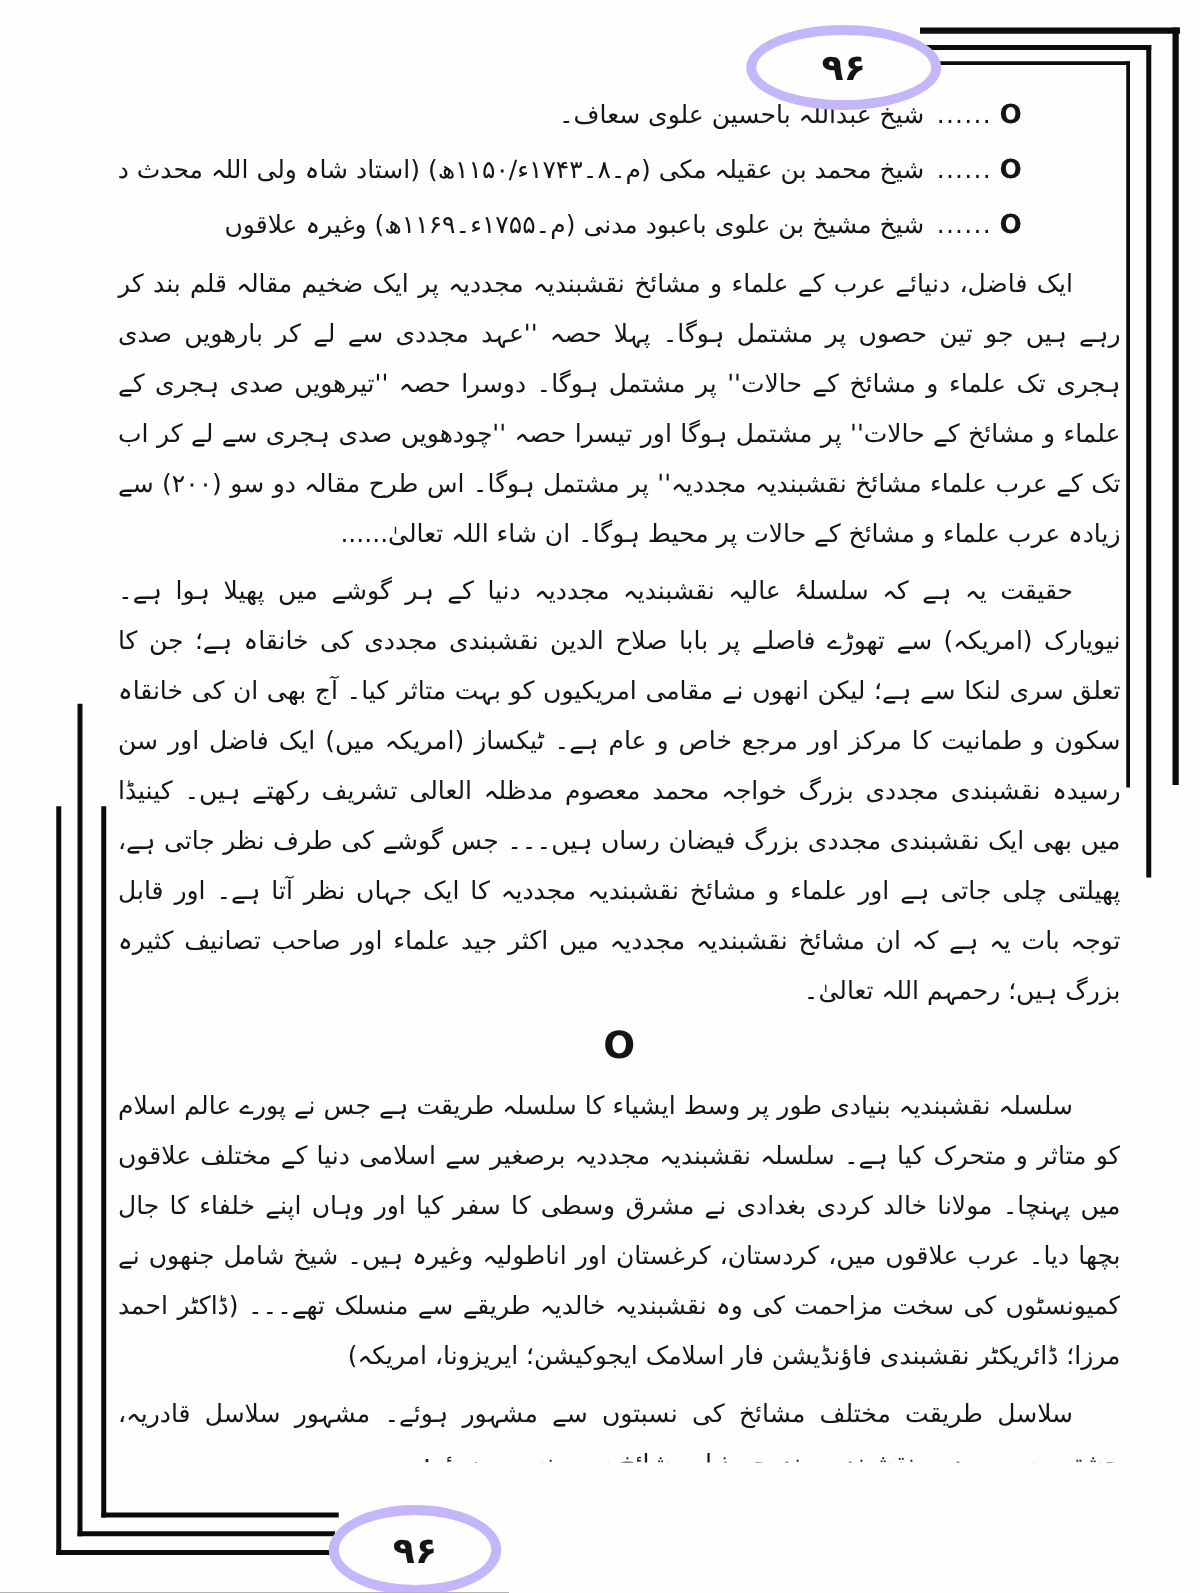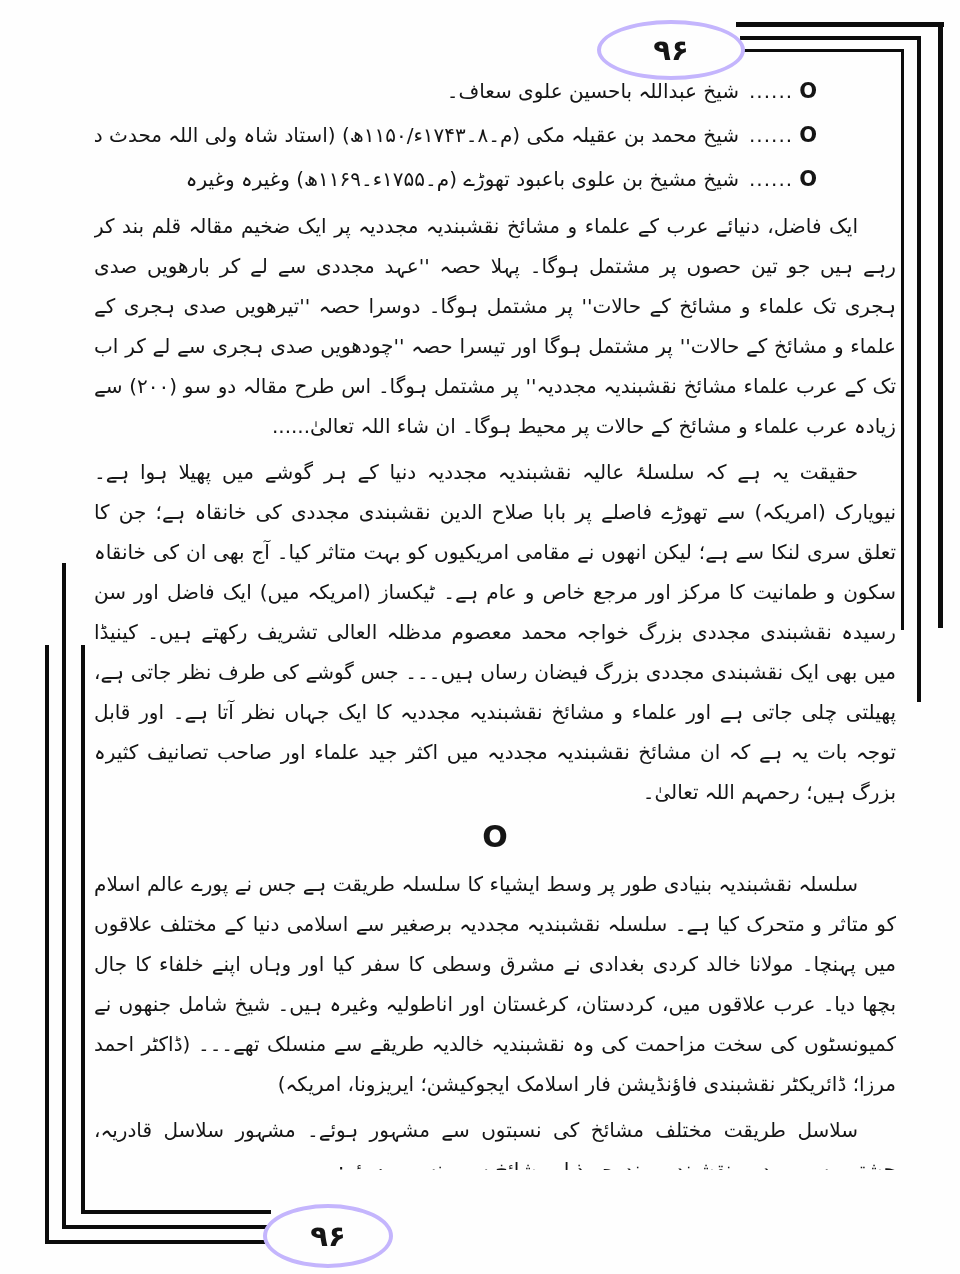--- a/index.html
+++ b/index.html
@@ -25,21 +25,21 @@
   
   .v-left-outer{left:45px;top:645px;width:4px;height:599px;}
   .v-left-mid{left:62px;top:563px;width:4px;height:666px;}
   .v-left-inner{left:81px;top:645px;width:4px;height:569px;}
   .h-bot-1{top:1210px;left:81px;width:190px;height:4px;}
   .h-bot-2{top:1225px;left:62px;width:206px;height:4px;}
   .h-bot-3{top:1240px;left:45px;width:225px;height:4px;}
   
   .oval{
     position:absolute;
-    border:4px solid #c4b5fd;
+    border:8px solid #c4b5fd;
     border-radius:50%;
     background:#fefefe;
     display:flex;align-items:center;justify-content:center;
     font-weight:bold;font-size:29px;letter-spacing:3px;
     z-index:3;
   }
   .oval-top{left:597px;top:20px;width:140px;height:52px;}
   .oval-bottom{left:263px;top:1204px;width:122px;height:56px;}
   
   .text-col{
@@ -97,21 +97,21 @@
 
   <div class="text-col">
 
     <div class="bullet-row">
       <span class="bullet-glyph">O</span><span class="bullet-dots">......</span><span>شیخ عبداللہ باحسین علوی سعاف۔</span>
     </div>
     <div class="bullet-row">
       <span class="bullet-glyph">O</span><span class="bullet-dots">......</span><span>شیخ محمد بن عقیلہ مکی (م۔۸۔۱۷۴۳ء/۱۱۵۰ھ) (استاد شاہ ولی اللہ محدث دہلوی)</span>
     </div>
     <div class="bullet-row">
-      <span class="bullet-glyph">O</span><span class="bullet-dots">......</span><span>شیخ مشیخ بن علوی باعبود تھوڑے (م۔۱۷۵۵ء۔۱۱۶۹ھ) وغیرہ وغیرہ</span>
+      <span class="bullet-glyph">O</span><span class="bullet-dots">......</span><span>شیخ مشیخ بن علوی باعبود مدنی (م۔۱۷۵۵ء۔۱۱۶۹ھ) وغیرہ علاقوں</span>
     </div>
 
     <p class="para">ایک فاضل، دنیائے عرب کے علماء و مشائخ نقشبندیہ مجددیہ پر ایک ضخیم مقالہ قلم بند کر رہے ہیں جو تین حصوں پر مشتمل ہوگا۔ پہلا حصہ ''عہد مجددی سے لے کر بارھویں صدی ہجری تک علماء و مشائخ کے حالات'' پر مشتمل ہوگا۔ دوسرا حصہ ''تیرھویں صدی ہجری کے علماء و مشائخ کے حالات'' پر مشتمل ہوگا اور تیسرا حصہ ''چودھویں صدی ہجری سے لے کر اب تک کے عرب علماء مشائخ نقشبندیہ مجددیہ'' پر مشتمل ہوگا۔ اس طرح مقالہ دو سو (۲۰۰) سے زیادہ عرب علماء و مشائخ کے حالات پر محیط ہوگا۔ ان شاء اللہ تعالیٰ......</p>
     <p class="para">حقیقت یہ ہے کہ سلسلۂ عالیہ نقشبندیہ مجددیہ دنیا کے ہر گوشے میں پھیلا ہوا ہے۔ نیویارک (امریکہ) سے تھوڑے فاصلے پر بابا صلاح الدین نقشبندی مجددی کی خانقاہ ہے؛ جن کا تعلق سری لنکا سے ہے؛ لیکن انھوں نے مقامی امریکیوں کو بہت متاثر کیا۔ آج بھی ان کی خانقاہ سکون و طمانیت کا مرکز اور مرجع خاص و عام ہے۔ ٹیکساز (امریکہ میں) ایک فاضل اور سن رسیدہ نقشبندی مجددی بزرگ خواجہ محمد معصوم مدظلہ العالی تشریف رکھتے ہیں۔ کینیڈا میں بھی ایک نقشبندی مجددی بزرگ فیضان رساں ہیں۔۔۔ جس گوشے کی طرف نظر جاتی ہے، پھیلتی چلی جاتی ہے اور علماء و مشائخ نقشبندیہ مجددیہ کا ایک جہاں نظر آتا ہے۔ اور قابل توجہ بات یہ ہے کہ ان مشائخ نقشبندیہ مجددیہ میں اکثر جید علماء اور صاحب تصانیف کثیرہ بزرگ ہیں؛ رحمہم اللہ تعالیٰ۔</p>
 
     <div class="separator">O</div>
 
     <p class="para">سلسلہ نقشبندیہ بنیادی طور پر وسط ایشیاء کا سلسلہ طریقت ہے جس نے پورے عالم اسلام کو متاثر و متحرک کیا ہے۔ سلسلہ نقشبندیہ مجددیہ برصغیر سے اسلامی دنیا کے مختلف علاقوں میں پہنچا۔ مولانا خالد کردی بغدادی نے مشرق وسطی کا سفر کیا اور وہاں اپنے خلفاء کا جال بچھا دیا۔ عرب علاقوں میں، کردستان، کرغستان اور اناطولیہ وغیرہ ہیں۔ شیخ شامل جنھوں نے کمیونسٹوں کی سخت مزاحمت کی وہ نقشبندیہ خالدیہ طریقے سے منسلک تھے۔۔۔ (ڈاکٹر احمد مرزا؛ ڈائریکٹر نقشبندی فاؤنڈیشن فار اسلامک ایجوکیشن؛ ایریزونا، امریکہ)</p>
     <p class="para">سلاسل طریقت مختلف مشائخ کی نسبتوں سے مشہور ہوئے۔ مشہور سلاسل قادریہ، چشتیہ، سہروردیہ، نقشبندیہ مندرجہ ذیل مشائخ سے منسوب ہوئے:</p>
 

